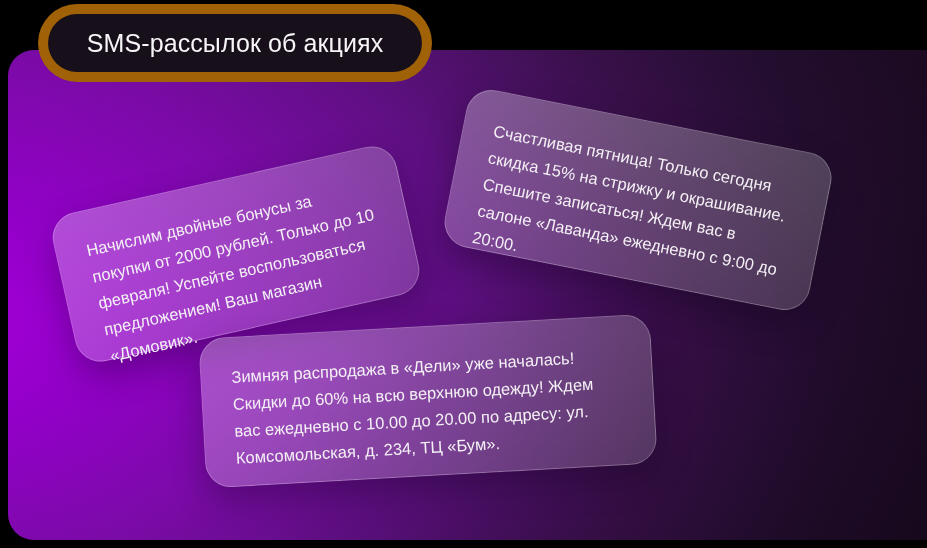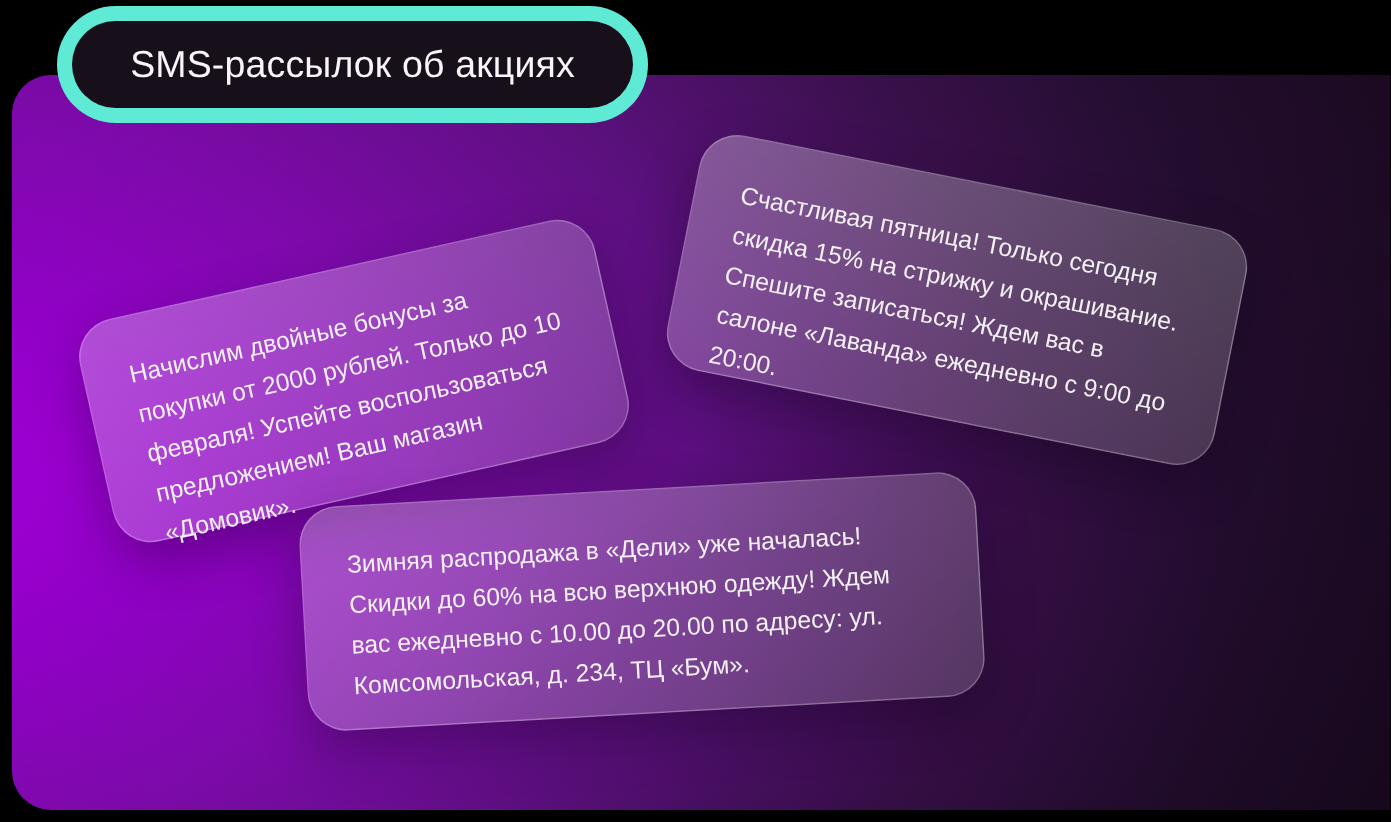--- a/index.html
+++ b/index.html
@@ -43,21 +43,21 @@
     pointer-events: none;
   }
 
   
   #title-pill-ring {
     position: absolute;
     left: 38px;
     top: 4px;
     width: 394px;
     height: 78px;
-    background: #5eead4;
+    background: #a16207;
     border-radius: 39px;
     z-index: 40;
   }
   #title-pill {
     position: absolute;
     left: 10px;
     top: 10px;
     right: 10px;
     bottom: 10px;
     background: #17101a;

